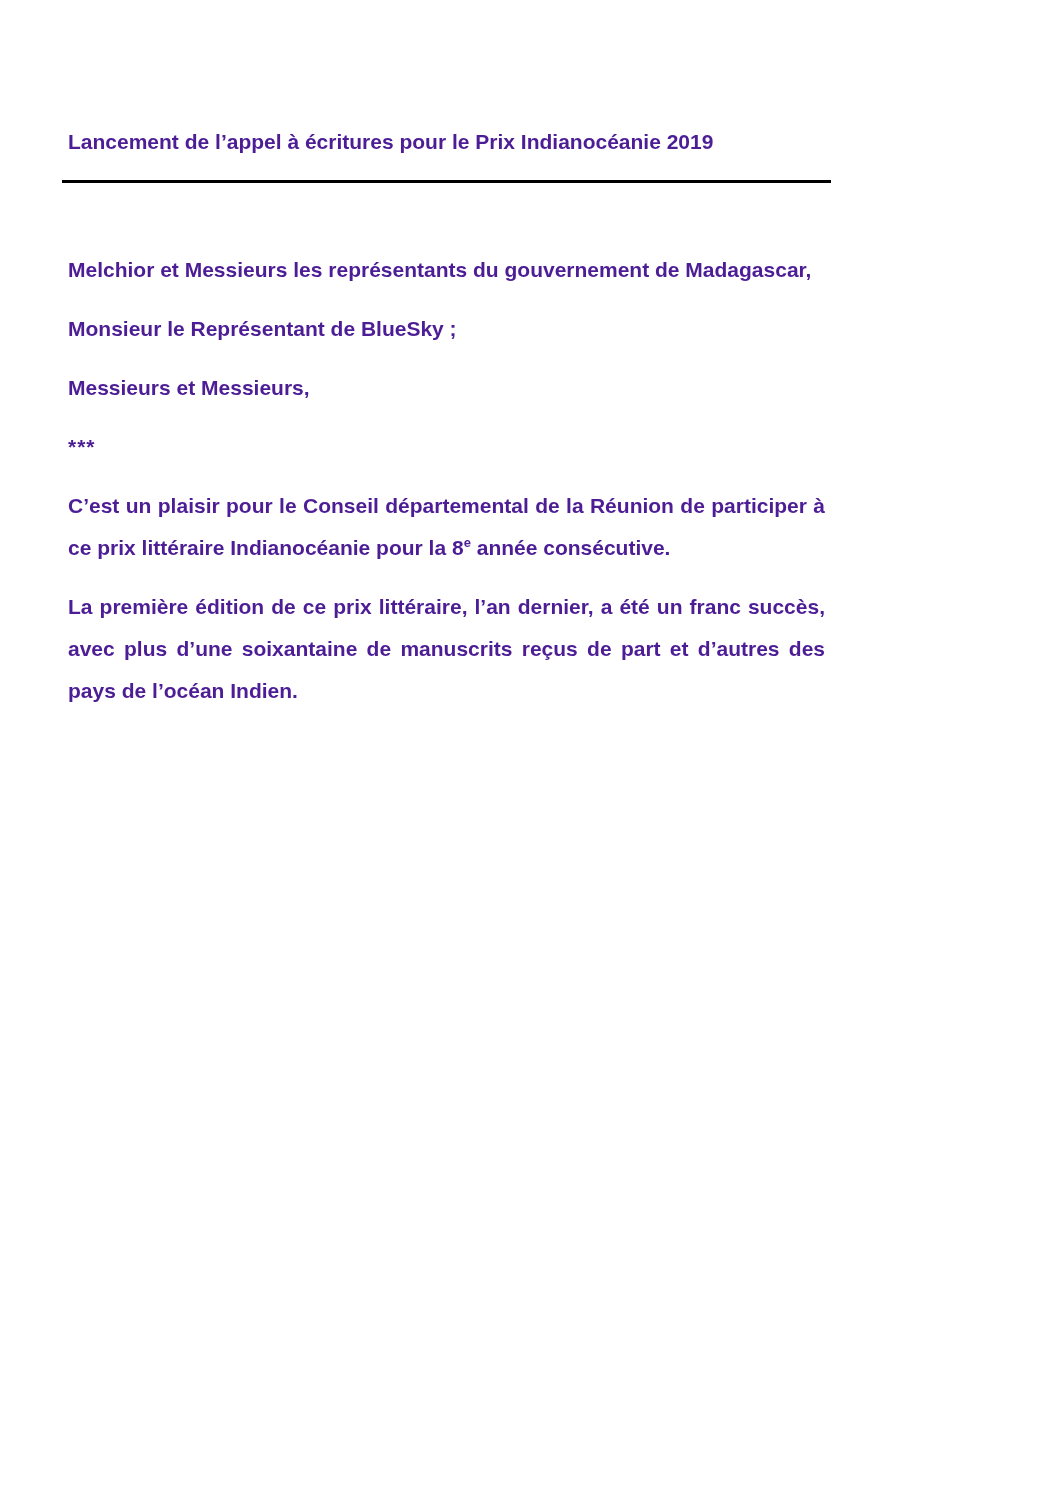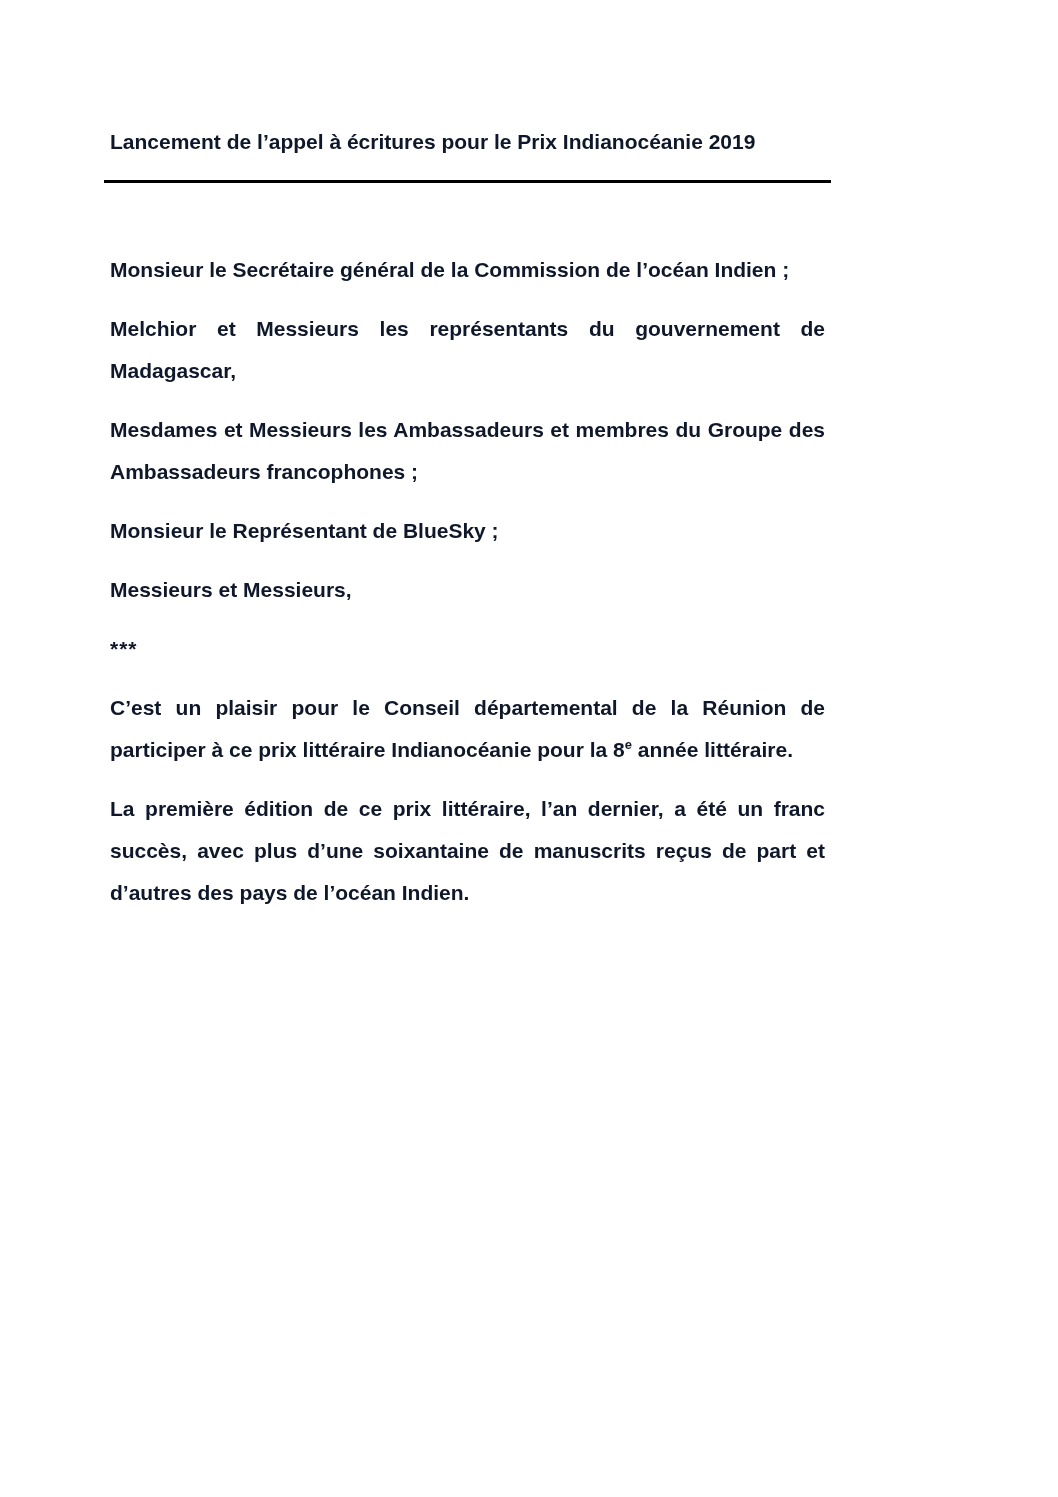--- a/index.html
+++ b/index.html
@@ -6,24 +6,24 @@
     margin: 0;
     padding: 0;
     background: #ffffff;
   }
   .page {
     position: relative;
     width: 952px;
     height: 1497px;
     background: #ffffff;
     box-sizing: border-box;
-    padding: 121px 127px 0 110px;
+    padding: 121px 127px 0 68px;
     font-family: "Liberation Sans", sans-serif;
     font-weight: bold;
-    color: #0f172a;
+    color: #4c1d95;
     overflow: hidden;
   }
   .page p {
     margin: 0 0 17px 0;
     font-size: 21px;
     line-height: 42px;
     text-align: justify;
   }
   .page p.title,
   .page p.dateline {
@@ -49,27 +49,25 @@
 <body>
 
 <div class="page">
 
   <header>
     <p class="title">Lancement de l’appel à écritures pour le Prix Indianocéanie 2019</p>
     <hr class="rule">
   </header>
 
   <main>
-    <p>Monsieur le Secrétaire général de la Commission de l’océan Indien ;</p>
     <p>Melchior et Messieurs les représentants du gouvernement de Madagascar,</p>
-    <p>Mesdames et Messieurs les Ambassadeurs et membres du Groupe des Ambassadeurs francophones ;</p>
     <p>Monsieur le Représentant de BlueSky ;</p>
     <p>Messieurs et Messieurs,</p>
 
     <p class="separator">***</p>
 
 
-    <p><span>C’est un plaisir pour le Conseil départemental de la Réunion de participer à ce prix littéraire Indianocéanie pour la 8</span><sup class="ord">e</sup><span> année littéraire.</span></p>
+    <p><span>C’est un plaisir pour le Conseil départemental de la Réunion de participer à ce prix littéraire Indianocéanie pour la 8</span><sup class="ord">e</sup><span> année consécutive.</span></p>
 
     <p><span>La première édition de ce prix littéraire, l’an dernier, a été un franc succès, avec plus d’une soixantaine de manuscrits reçus de part et d’autres des pays de l’océan Indien.</span></p>
   </main>
 
 </div>
 
 </body></html>

